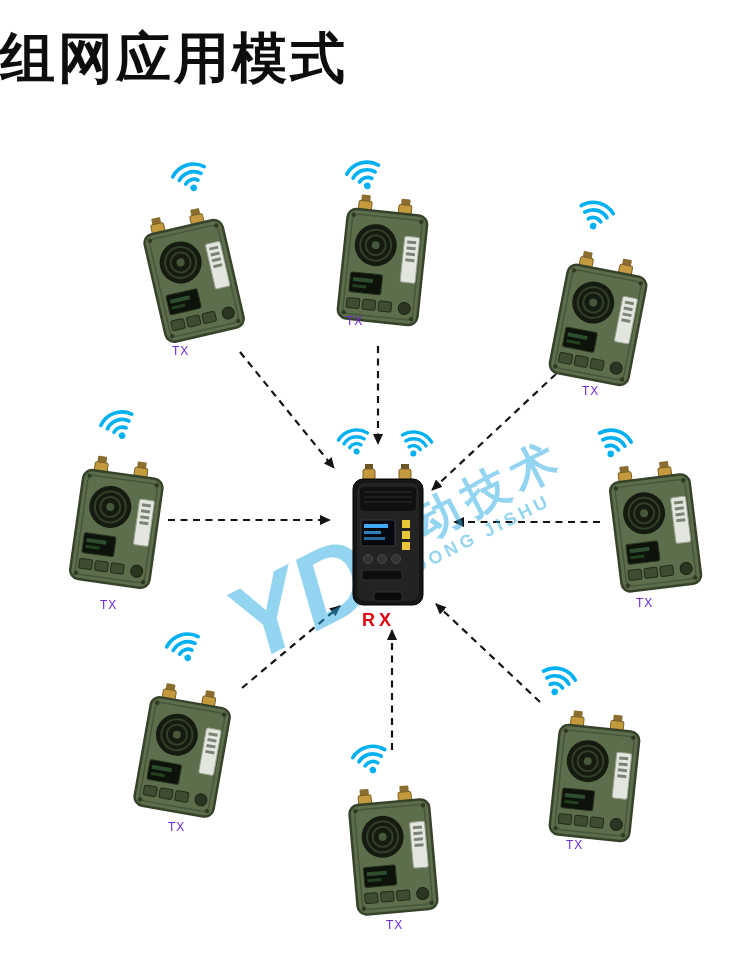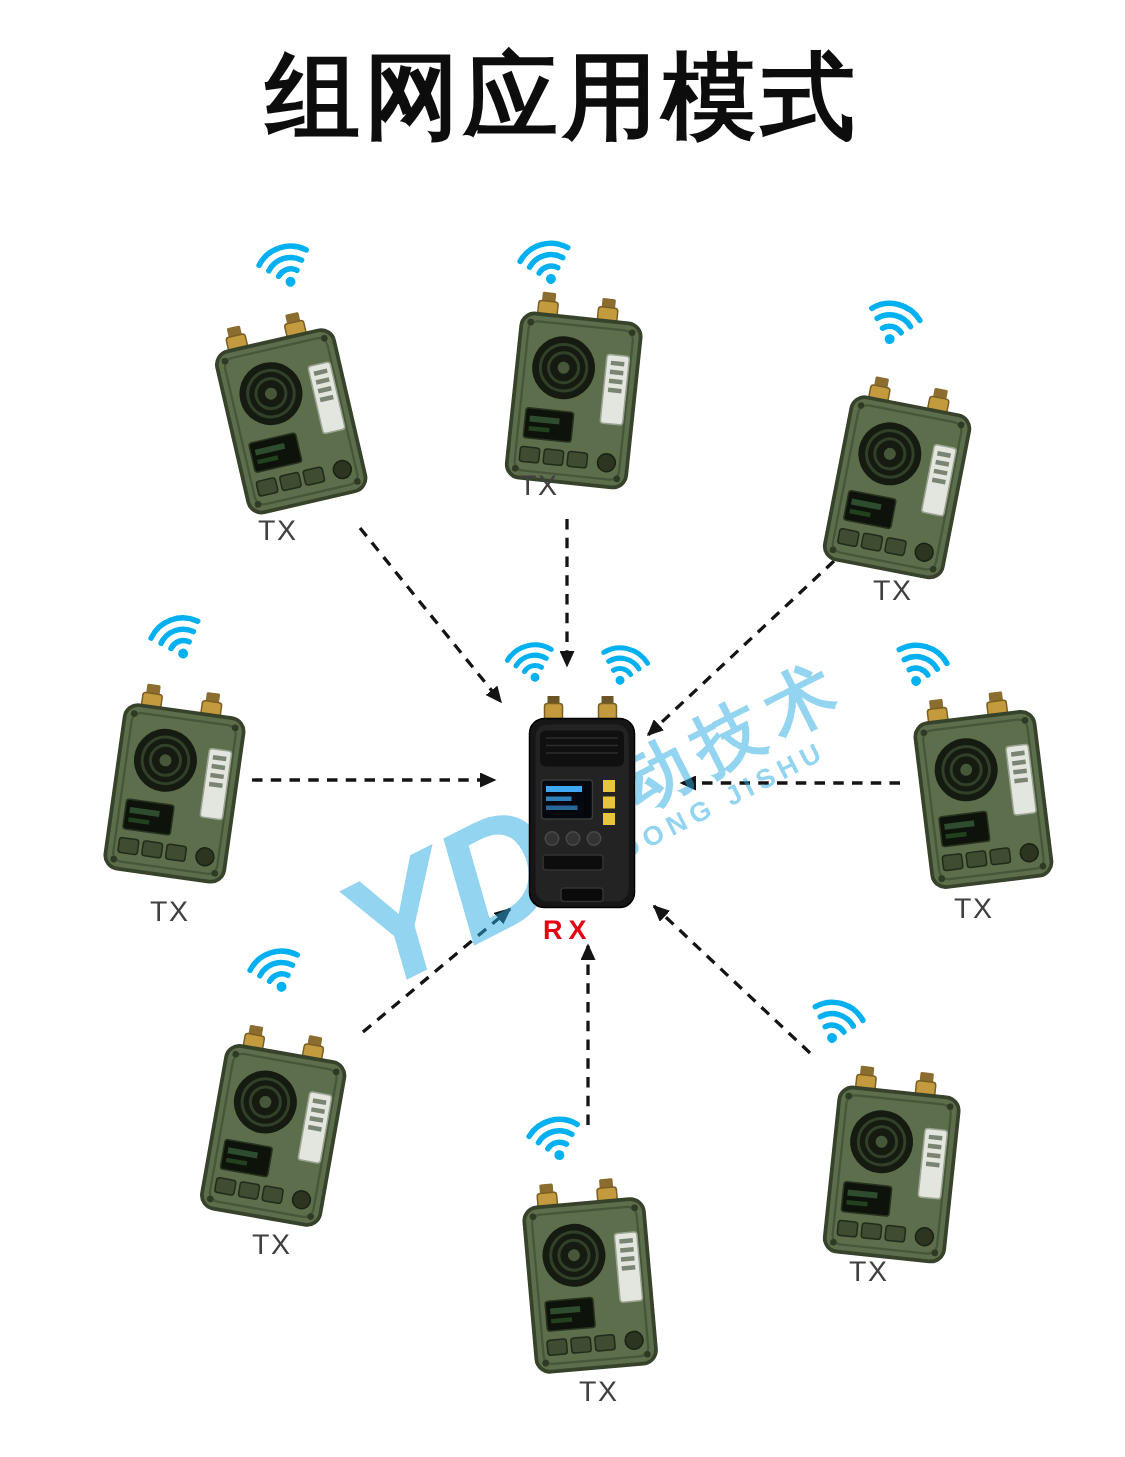--- a/index.html
+++ b/index.html
@@ -1,38 +1,38 @@
 <!DOCTYPE html>
 <html><head>
 <meta charset="utf-8">
 <style>
   html,body{margin:0;padding:0;background:#fff;font-family:"Liberation Sans","DejaVu Sans",sans-serif;}
   .canvas{position:relative;width:750px;height:971px;background:#ffffff;overflow:hidden;}
 
   
-  .title{position:absolute;top:22px;left:0;width:100%;text-align:center;
-         font-size:63px;font-weight:900;color:#0d0d0d;letter-spacing:3px;z-index:5;}
+  .title{position:absolute;top:22px;left:0;width:100%;text-align:left;
+         font-size:55px;font-weight:900;color:#0d0d0d;letter-spacing:3px;z-index:5;}
   .subtitle{position:absolute;top:106px;left:0;width:100%;text-align:center;
          font-size:15px;color:#3a3a3a;letter-spacing:.5px;z-index:5;}
 
   
   .arrows{position:absolute;left:0;top:0;z-index:2;}
 
   
   .watermark{position:absolute;left:215px;top:505px;z-index:3;opacity:.5;color:#29abe2;
              transform:rotate(-27deg);display:flex;align-items:center;gap:8px;white-space:nowrap;}
   .wm-mono{font-size:106px;font-weight:900;font-style:italic;line-height:.8;}
   .wm-texts{display:flex;flex-direction:column;}
   .wm-cn{font-size:46px;font-weight:900;letter-spacing:8px;line-height:1.05;}
   .wm-en{font-size:18px;font-weight:700;letter-spacing:4px;margin-top:2px;}
 
   
   .node{position:absolute;z-index:4;width:110px;height:220px;}
   .node .wifi,.node .device,.node .nlabel{position:absolute;}
-  .nlabel{font-size:19px;font-weight:400;color:#404040;letter-spacing:1px;}
+  .nlabel{font-size:12px;font-weight:400;color:#6d28d9;letter-spacing:1px;}
 
   .n1{left:146px;top:158px;}
   .n1 .wifi{left:22px;top:0;transform:rotate(-18deg);}
   .n1 .device{left:2px;top:52px;transform:rotate(-13deg);}
   .n1 .nlabel{left:26px;top:186px;}
 
   .n2{left:334px;top:154px;}
   .n2 .wifi{left:8px;top:2px;transform:rotate(-16deg);}
   .n2 .device{left:4px;top:42px;transform:rotate(6deg);}
   .n2 .nlabel{left:12px;top:160px;}

